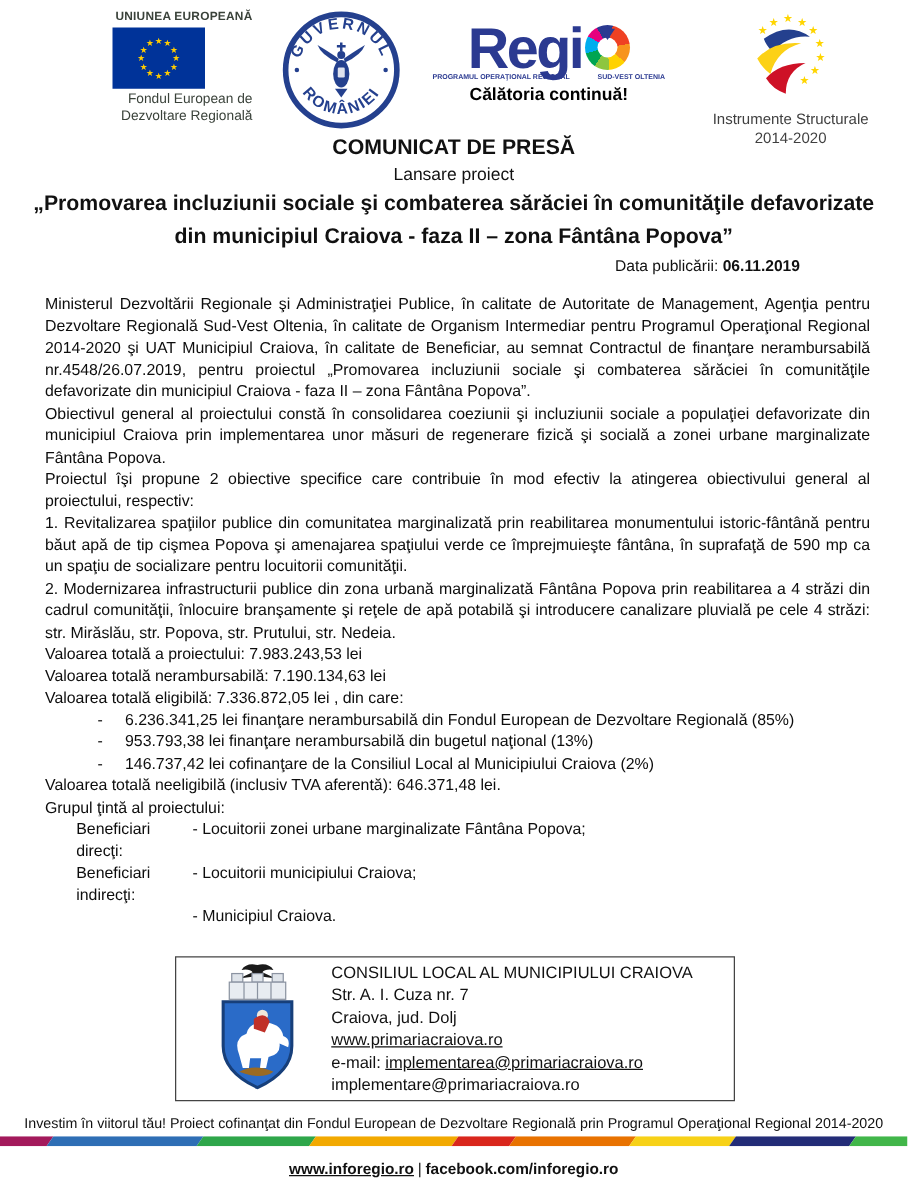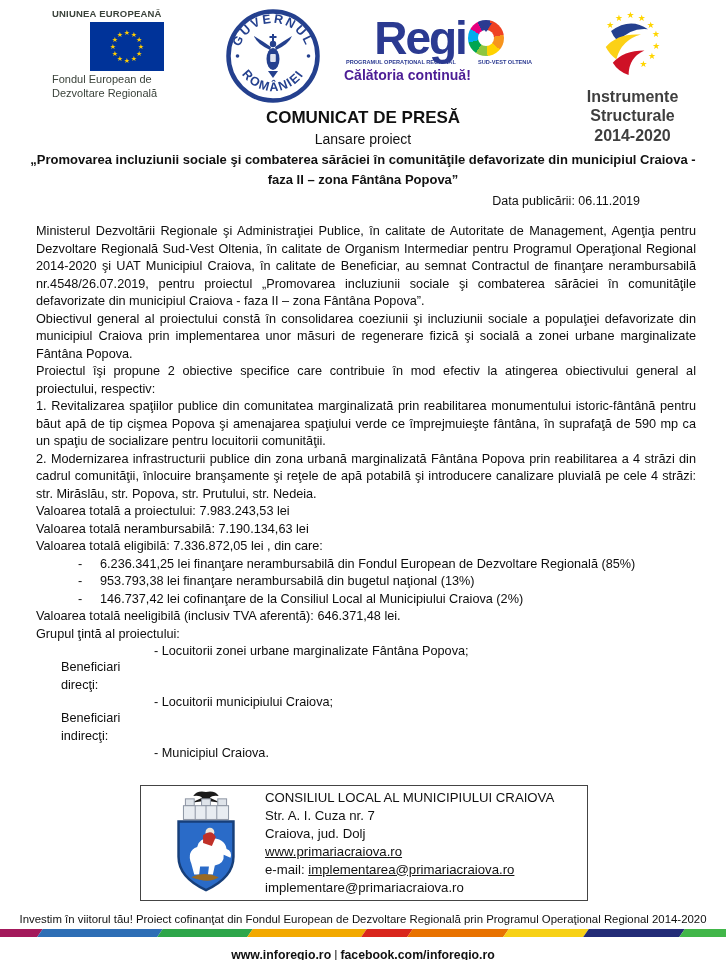--- a/index.html
+++ b/index.html
@@ -5,58 +5,58 @@
   * { margin:0; padding:0; box-sizing:border-box; }
   html,body { background:#fff; }
   body {
     width:726px; height:960px; margin:0 auto; position:relative; overflow:hidden;
     font-family:"Liberation Sans", sans-serif; color:#111;
   }
 
   
   .header { display:flex; justify-content:space-between; align-items:flex-start;
             padding:8px 16px 0 52px; height:98px; }
-  .eu-block { width:150px; text-align:left; color:#3a423a; }
+  .eu-block { width:150px; text-align:right; color:#3a423a; }
   .eu-top { font-size:9.5px; font-weight:700; letter-spacing:.2px; }
   .eu-flag { width:74px; height:49px; background:#003399; margin:3px auto 2px; }
   .eu-bottom { font-size:11px; line-height:1.25; white-space:pre-line; }
 
   .gov-block { width:100px; text-align:center; }
 
   .regio-block { width:190px; padding-top:12px; }
   .regio-row { display:flex; align-items:center; justify-content:center; }
   .regio-word { font-size:46px; font-weight:700; color:#2b3a91; letter-spacing:-2px; line-height:36px; }
   .wheel { width:36px; height:36px; border-radius:50%; margin-left:2px; position:relative; flex:none;
     background:conic-gradient(#2b3a91 0 14deg,#ef4123 14deg 80deg,#f7941d 80deg 130deg,#ffd200 130deg 175deg,
       #8dc63f 175deg 215deg,#00a551 215deg 255deg,#00adee 255deg 300deg,#e6007e 300deg 332deg,#2b3a91 332deg 360deg); }
   .wheel::after { content:""; position:absolute; inset:10px; background:#fff; border-radius:50%; }
   .wheel::before { content:""; position:absolute; top:3px; left:50%; transform:translateX(-50%);
     border:6px solid transparent; border-top:9px solid #2b3a91; z-index:2; }
   .regio-sub { display:flex; justify-content:space-between; font-size:5.6px; font-weight:700;
     color:#2b3a91; margin-top:3px; padding:0 2px; }
-  .regio-tag { text-align:left; font-size:14px; font-weight:700; color:#4c1d95; margin-top:2px; }
+  .regio-tag { text-align:center; font-size:14px; font-weight:700; color:#000000; margin-top:2px; }
 
   .is-block { width:155px; text-align:center; padding-top:2px; }
-  .is-text { font-size:16px; font-weight:700; color:#3f3f3f; line-height:1.2; margin-top:1px; }
+  .is-text { font-size:12px; font-weight:400; color:#3f3f3f; line-height:1.2; margin-top:1px; }
 
   
   .title-block { text-align:center; margin-top:10px; }
   .t-main { font-size:17px; font-weight:700; }
   .t-sub  { font-size:14px; margin-top:3px; }
-  .t-project { font-size:13px; font-weight:700; max-width:676px; margin:3px auto 0; line-height:1.5; }
+  .t-project { font-size:17px; font-weight:700; max-width:676px; margin:3px auto 0; line-height:1.5; }
   .t-date { text-align:right; padding-right:86px; font-size:12.5px; margin-top:5px; }
-  .t-date b { font-weight:400; }
+  .t-date b { font-weight:700; }
 
   
   .doc-body { padding:15px 30px 0 36px; font-size:12.7px; line-height:17.5px; color:#0d0d0d; }
   .jp { text-align:justify; }
   .bullet { position:relative; padding-left:64px; }
   .bullet::before { content:"-"; position:absolute; left:42px; }
   .benef-row { display:flex; }
-  .b-label { flex:0 0 118px; padding-left:25px;margin-top:16px; }
+  .b-label { flex:0 0 118px; padding-left:25px; }
 
   
   .contact-box { margin:22px 0 0 140px; width:448px; height:116px; border:1.5px solid #444;
     display:flex; align-items:center; gap:16px; padding:4px 8px 4px 22px; }
   .contact-text { font-size:13.2px; line-height:18px; }
   .u { text-decoration:underline; }
   .contact-text a, .links a { color:inherit; }
 
   
   .footer-invest { text-align:center; font-size:11.4px; margin-top:12px; }

